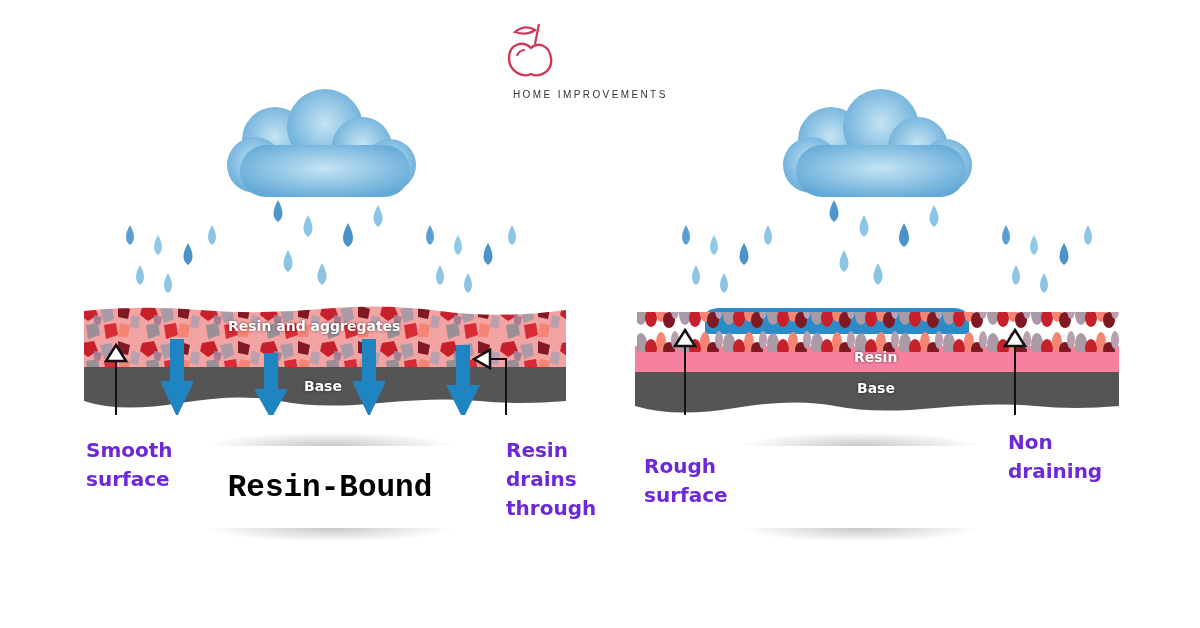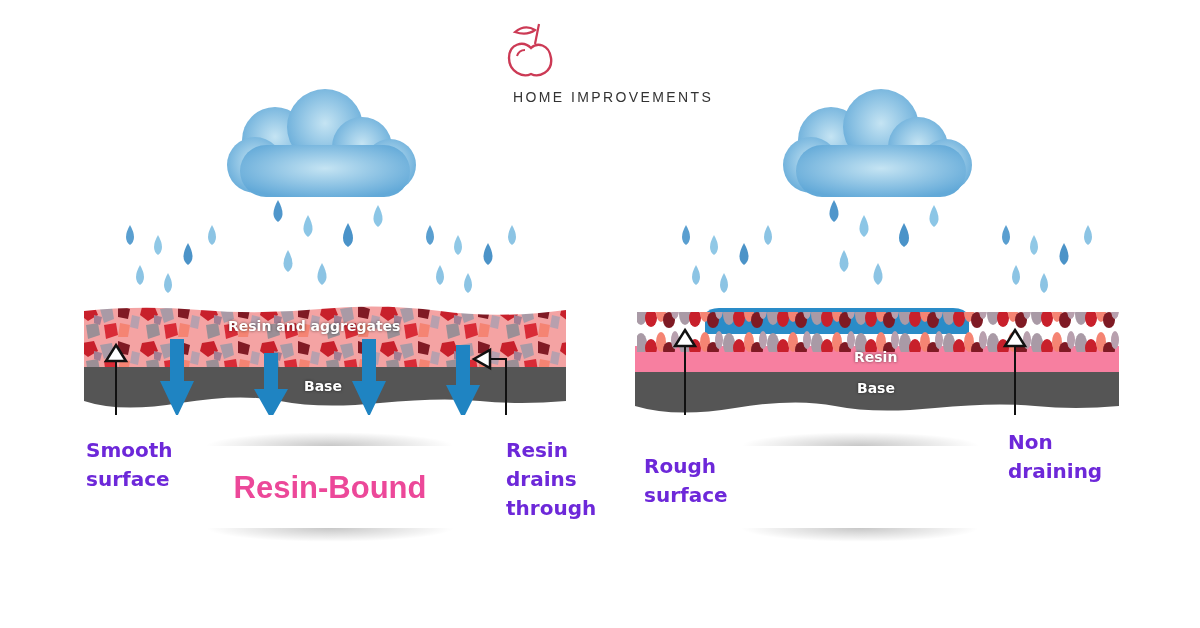--- a/index.html
+++ b/index.html
@@ -1,26 +1,26 @@
 <!DOCTYPE html>
 <html><head>
 <meta charset="utf-8">
 <style>
   html,body{margin:0;padding:0;background:#fff;}
   body{width:1200px;height:628px;position:relative;overflow:hidden;font-family:"DejaVu Sans",sans-serif;}
   .abs{position:absolute;}
   .logo{left:505px;top:22px;width:195px;height:85px;}
   .logo-word{position:absolute;left:54px;top:20px;font-family:"Liberation Sans",sans-serif;font-size:38px;color:#cc3a55;letter-spacing:0.5px;}
-  .logo-sub{position:absolute;left:8px;top:67px;font-family:"Liberation Sans",sans-serif;font-size:14px;color:#333;letter-spacing:2.4px;white-space:nowrap;}
+  .logo-sub{position:absolute;left:8px;top:67px;font-family:"Liberation Sans",sans-serif;font-size:10px;color:#333;letter-spacing:2.4px;white-space:nowrap;}
   .layer-label{position:absolute;color:#fff;font-weight:bold;font-size:14px;text-shadow:0 0 3px rgba(0,0,0,.6);white-space:nowrap;text-align:right;}
   .callout{position:absolute;color:#6d28d9;font-weight:bold;font-size:20px;line-height:29px;font-family:"DejaVu Sans",sans-serif;}
   .title-card{position:absolute;height:110px;}
   .title-card .shadow-top{position:absolute;left:0;right:0;top:0;height:14px;background:radial-gradient(ellipse at 50% 100%, rgba(0,0,0,.22) 0%, rgba(0,0,0,0) 70%);}
   .title-card .shadow-bot{position:absolute;left:0;right:0;bottom:0;height:14px;background:radial-gradient(ellipse at 50% 0%, rgba(0,0,0,.22) 0%, rgba(0,0,0,0) 70%);}
-  .title-card .label{position:absolute;left:0;right:0;top:38px;text-align:center;color:#ec4899;font-weight:bold;font-size:31px;font-family:Liberation Sans, sans-serif;}
+  .title-card .label{position:absolute;left:0;right:0;top:38px;text-align:center;color:#000000;font-weight:bold;font-size:31px;font-family:Liberation Mono, monospace;}
 </style>
 </head>
 <body>
 
 <div class="abs logo">
   <svg class="abs" style="left:0;top:0" width="52" height="60" viewBox="0 0 52 60">
     <path d="M10 10 Q20 2 30 8 Q22 14 10 10 Z" fill="none" stroke="#cc3a55" stroke-width="2.2"></path>
     <path d="M34 2 L30 22" stroke="#cc3a55" stroke-width="2.2" fill="none"></path>
     <path d="M26 26 C18 18 4 22 4 36 C4 50 18 56 26 52 C34 56 48 50 46 36 C44 22 32 20 26 26 Z" fill="none" stroke="#cc3a55" stroke-width="2.4"></path>
     <path d="M12 34 Q14 28 20 28" stroke="#cc3a55" stroke-width="2" fill="none"></path>

